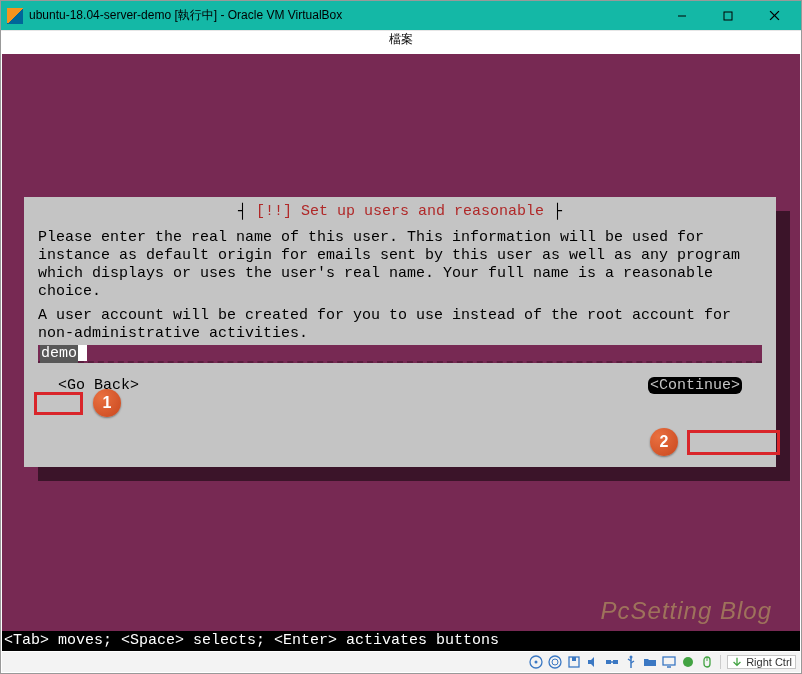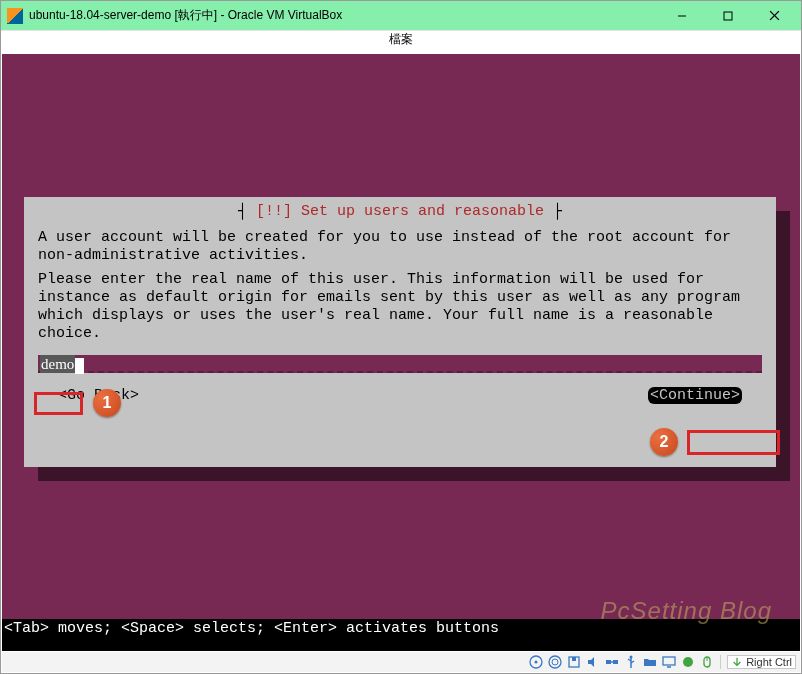--- a/index.html
+++ b/index.html
@@ -10,21 +10,21 @@
     height: 674px;
     font-family: "Segoe UI", Tahoma, sans-serif;
     font-size: 12px;
     background: #fff;
     border: 1px solid #999;
     position: relative;
     overflow: hidden;
   }
   .titlebar {
     height: 30px;
-    background: #86efac;
+    background: #14b8a6;
     display: flex;
     align-items: center;
     padding: 0 4px 0 6px;
     border-bottom: 1px solid #e6e6e6;
   }
   .titlebar .app-icon {
     width: 16px; height: 16px;
     background: linear-gradient(135deg,#f7931e 0 50%,#006699 50% 100%);
     margin-right: 6px;
   }
@@ -86,24 +86,23 @@
   .panel-title {
     color: #b02828;
   }
   .panel-text {
     color:#000;
     white-space: pre-wrap;
     line-height: 18px;
     margin-top: 6px;
   }
   .input-row {
-    margin-top: 12px;
+    margin-top: 2px;
     position:relative;
     height: 24px;
-    font-family: Liberation Serif, serif;
   }
   .input-field {
     position:absolute;
     left:0; right:0;
     top:0;
     height: 18px;
     background: #772953;
     color:#fff;
     padding-left: 2px;
     border-bottom: 2px dashed rgba(0,0,0,0.25);
@@ -132,21 +131,21 @@
   .nav-continue {
     background:#000;
     color:#c4c4c4;
     padding: 0 2px;
     border-radius: 6px;
   }
   .helpbar {
     position:absolute;
     left:0; right:0;
     bottom:0;
-    height: 32px;
+    height: 20px;
     background:#000;
     color:#fff;
     font-family:"Courier New", monospace;
     font-size:15px;
     padding-left:2px;
     line-height:20px;
   }
   .watermark {
     position:absolute;
     right: 28px;
@@ -237,22 +236,22 @@
 </div>
 
 <div class="vm-screen">
 
   <div class="installer-panel">
     <div class="panel-shadow"></div>
     <div class="panel-bg">
       <div class="panel-title-row">
         <span>┤</span><span class="panel-title"> [!!] Set up users and reasonable </span><span>├</span>
       </div>
+      <div class="panel-text">Please enter the real name of this user. This information will be used for instance as default origin for emails sent by this user as well as any program which displays or uses the user's real name. Your full name is a reasonable choice.</div>
       <div class="panel-text">A user account will be created for you to use instead of the root account for non-administrative activities.</div>
-      <div class="panel-text">Please enter the real name of this user. This information will be used for instance as default origin for emails sent by this user as well as any program which displays or uses the user's real name. Your full name is a reasonable choice.</div>
       <div class="input-row">
         <div class="input-field">
           <span class="input-value">demo</span><span class="cursor"></span>
         </div>
       </div>
       <div class="nav-row">
         <span>&lt;Go Back&gt;</span>
         <span class="nav-continue">&lt;Continue&gt;</span>
       </div>
     </div>

